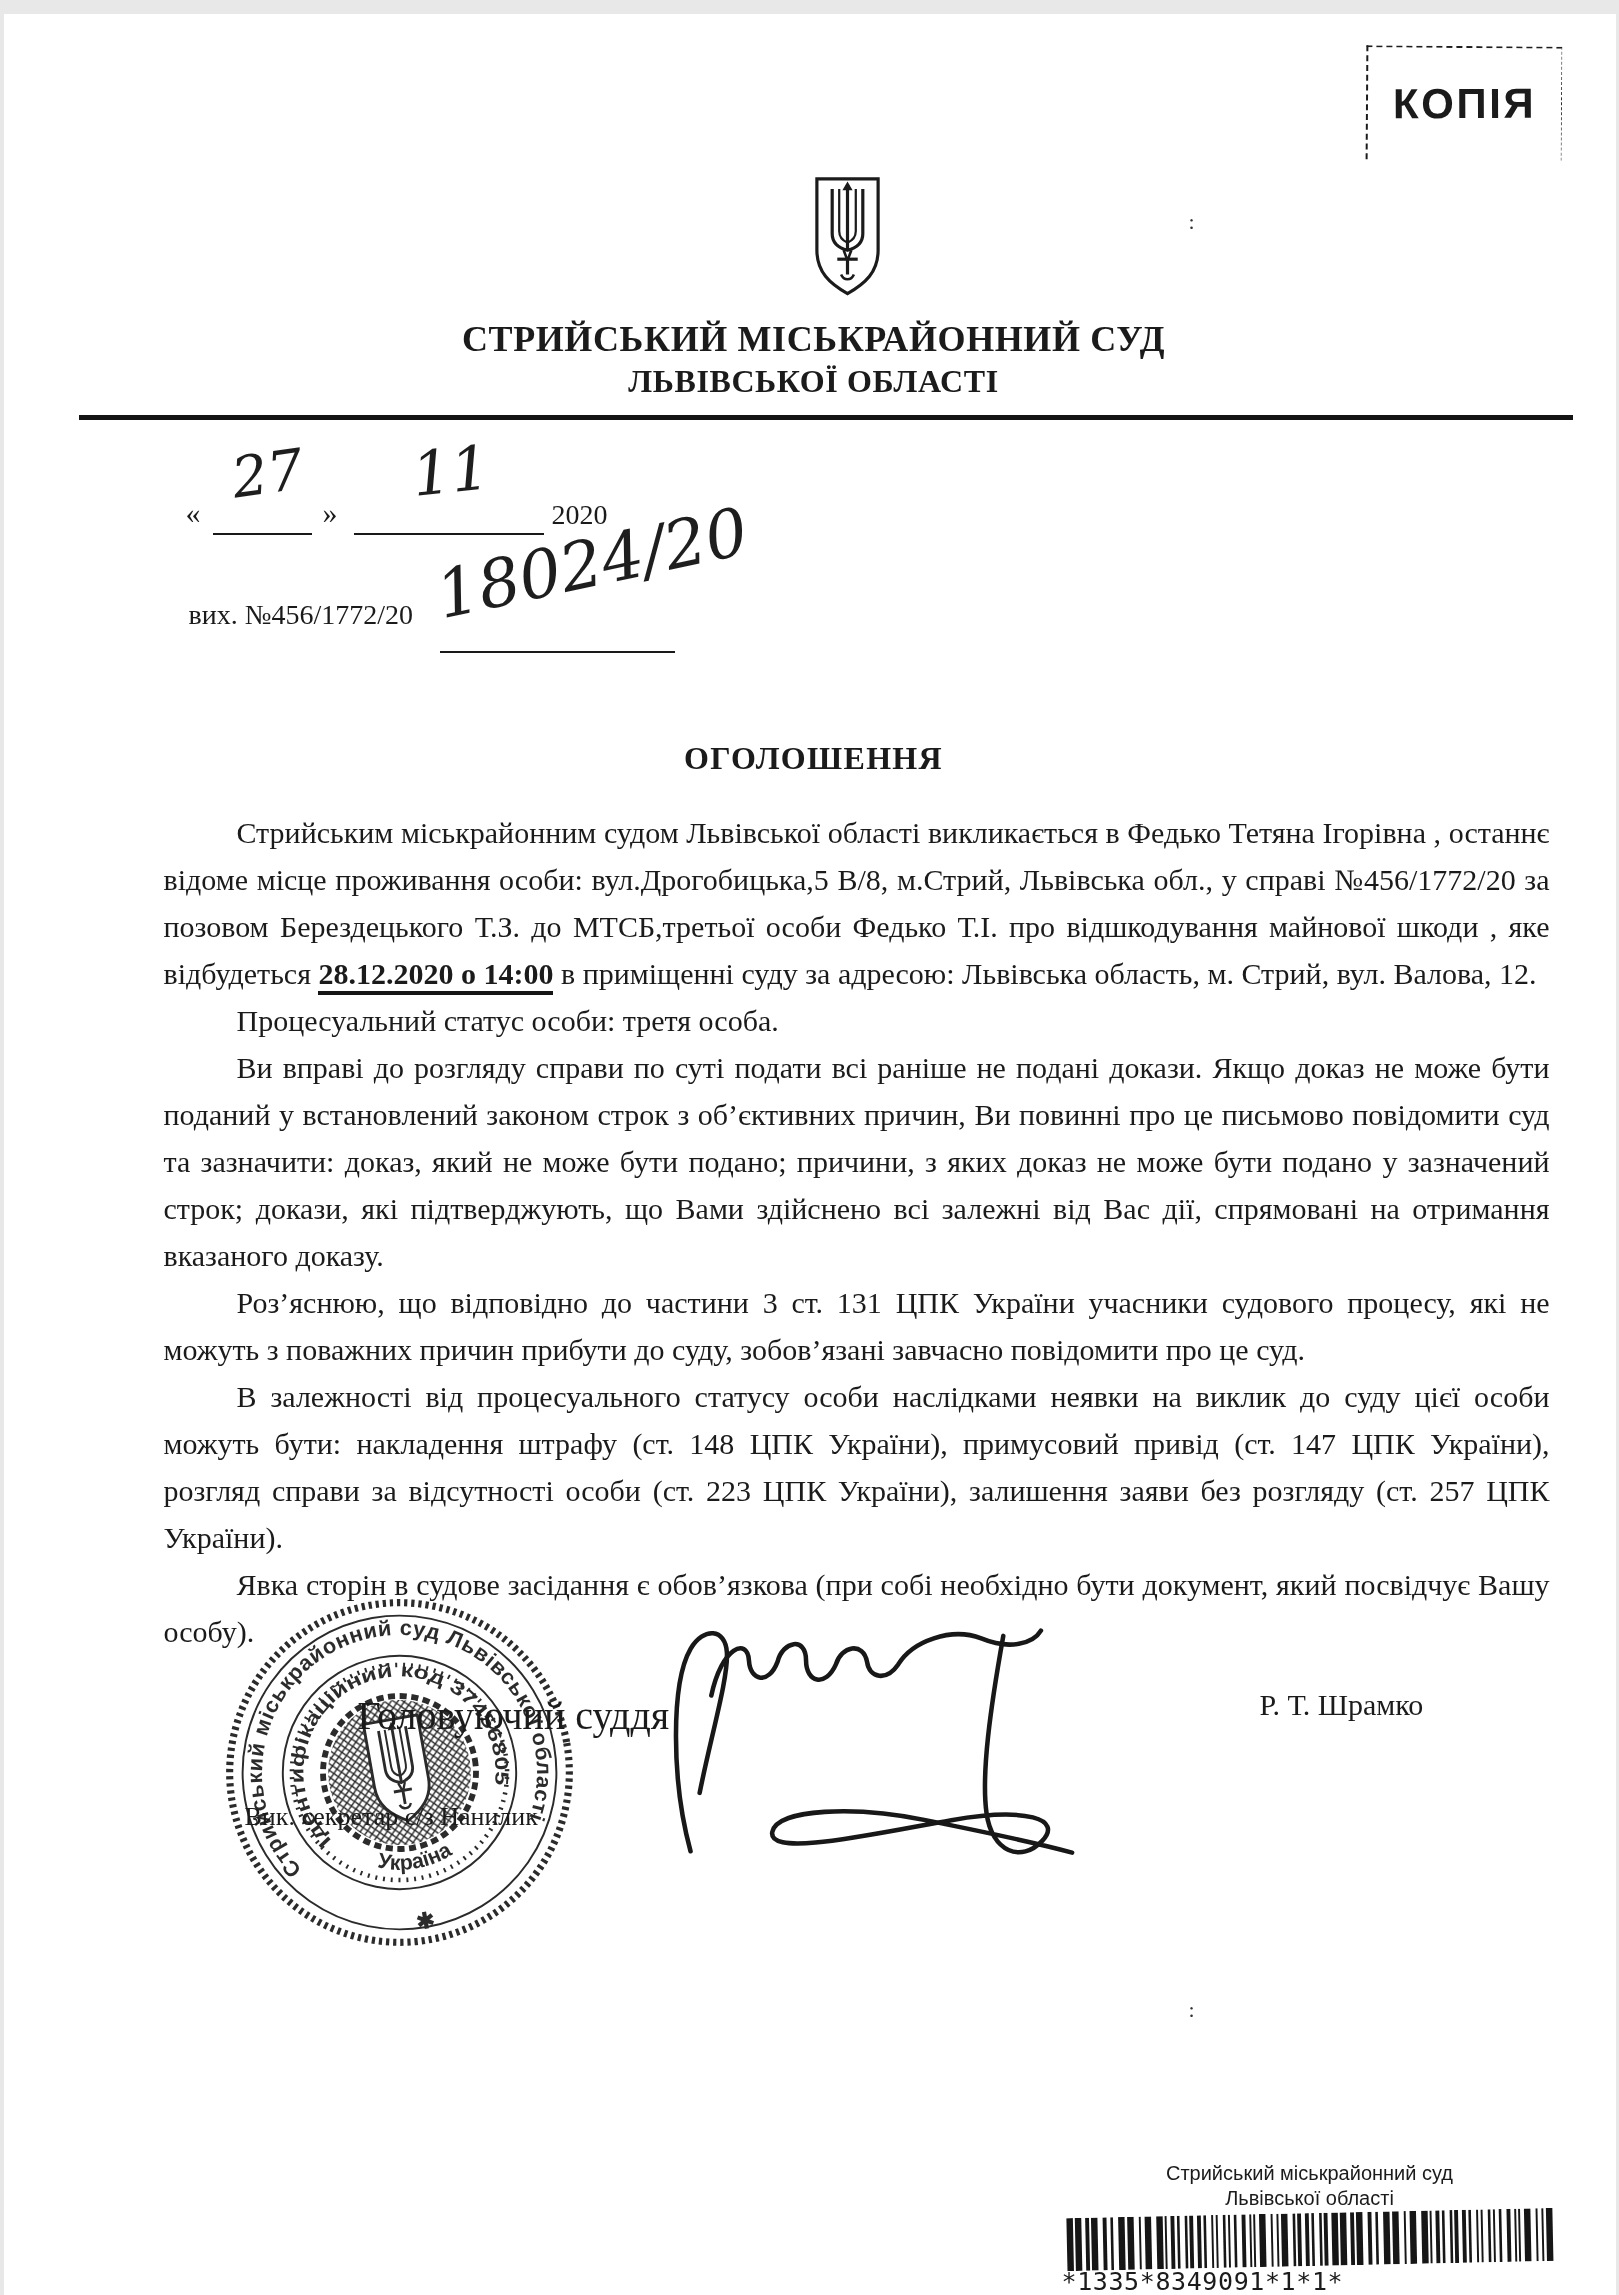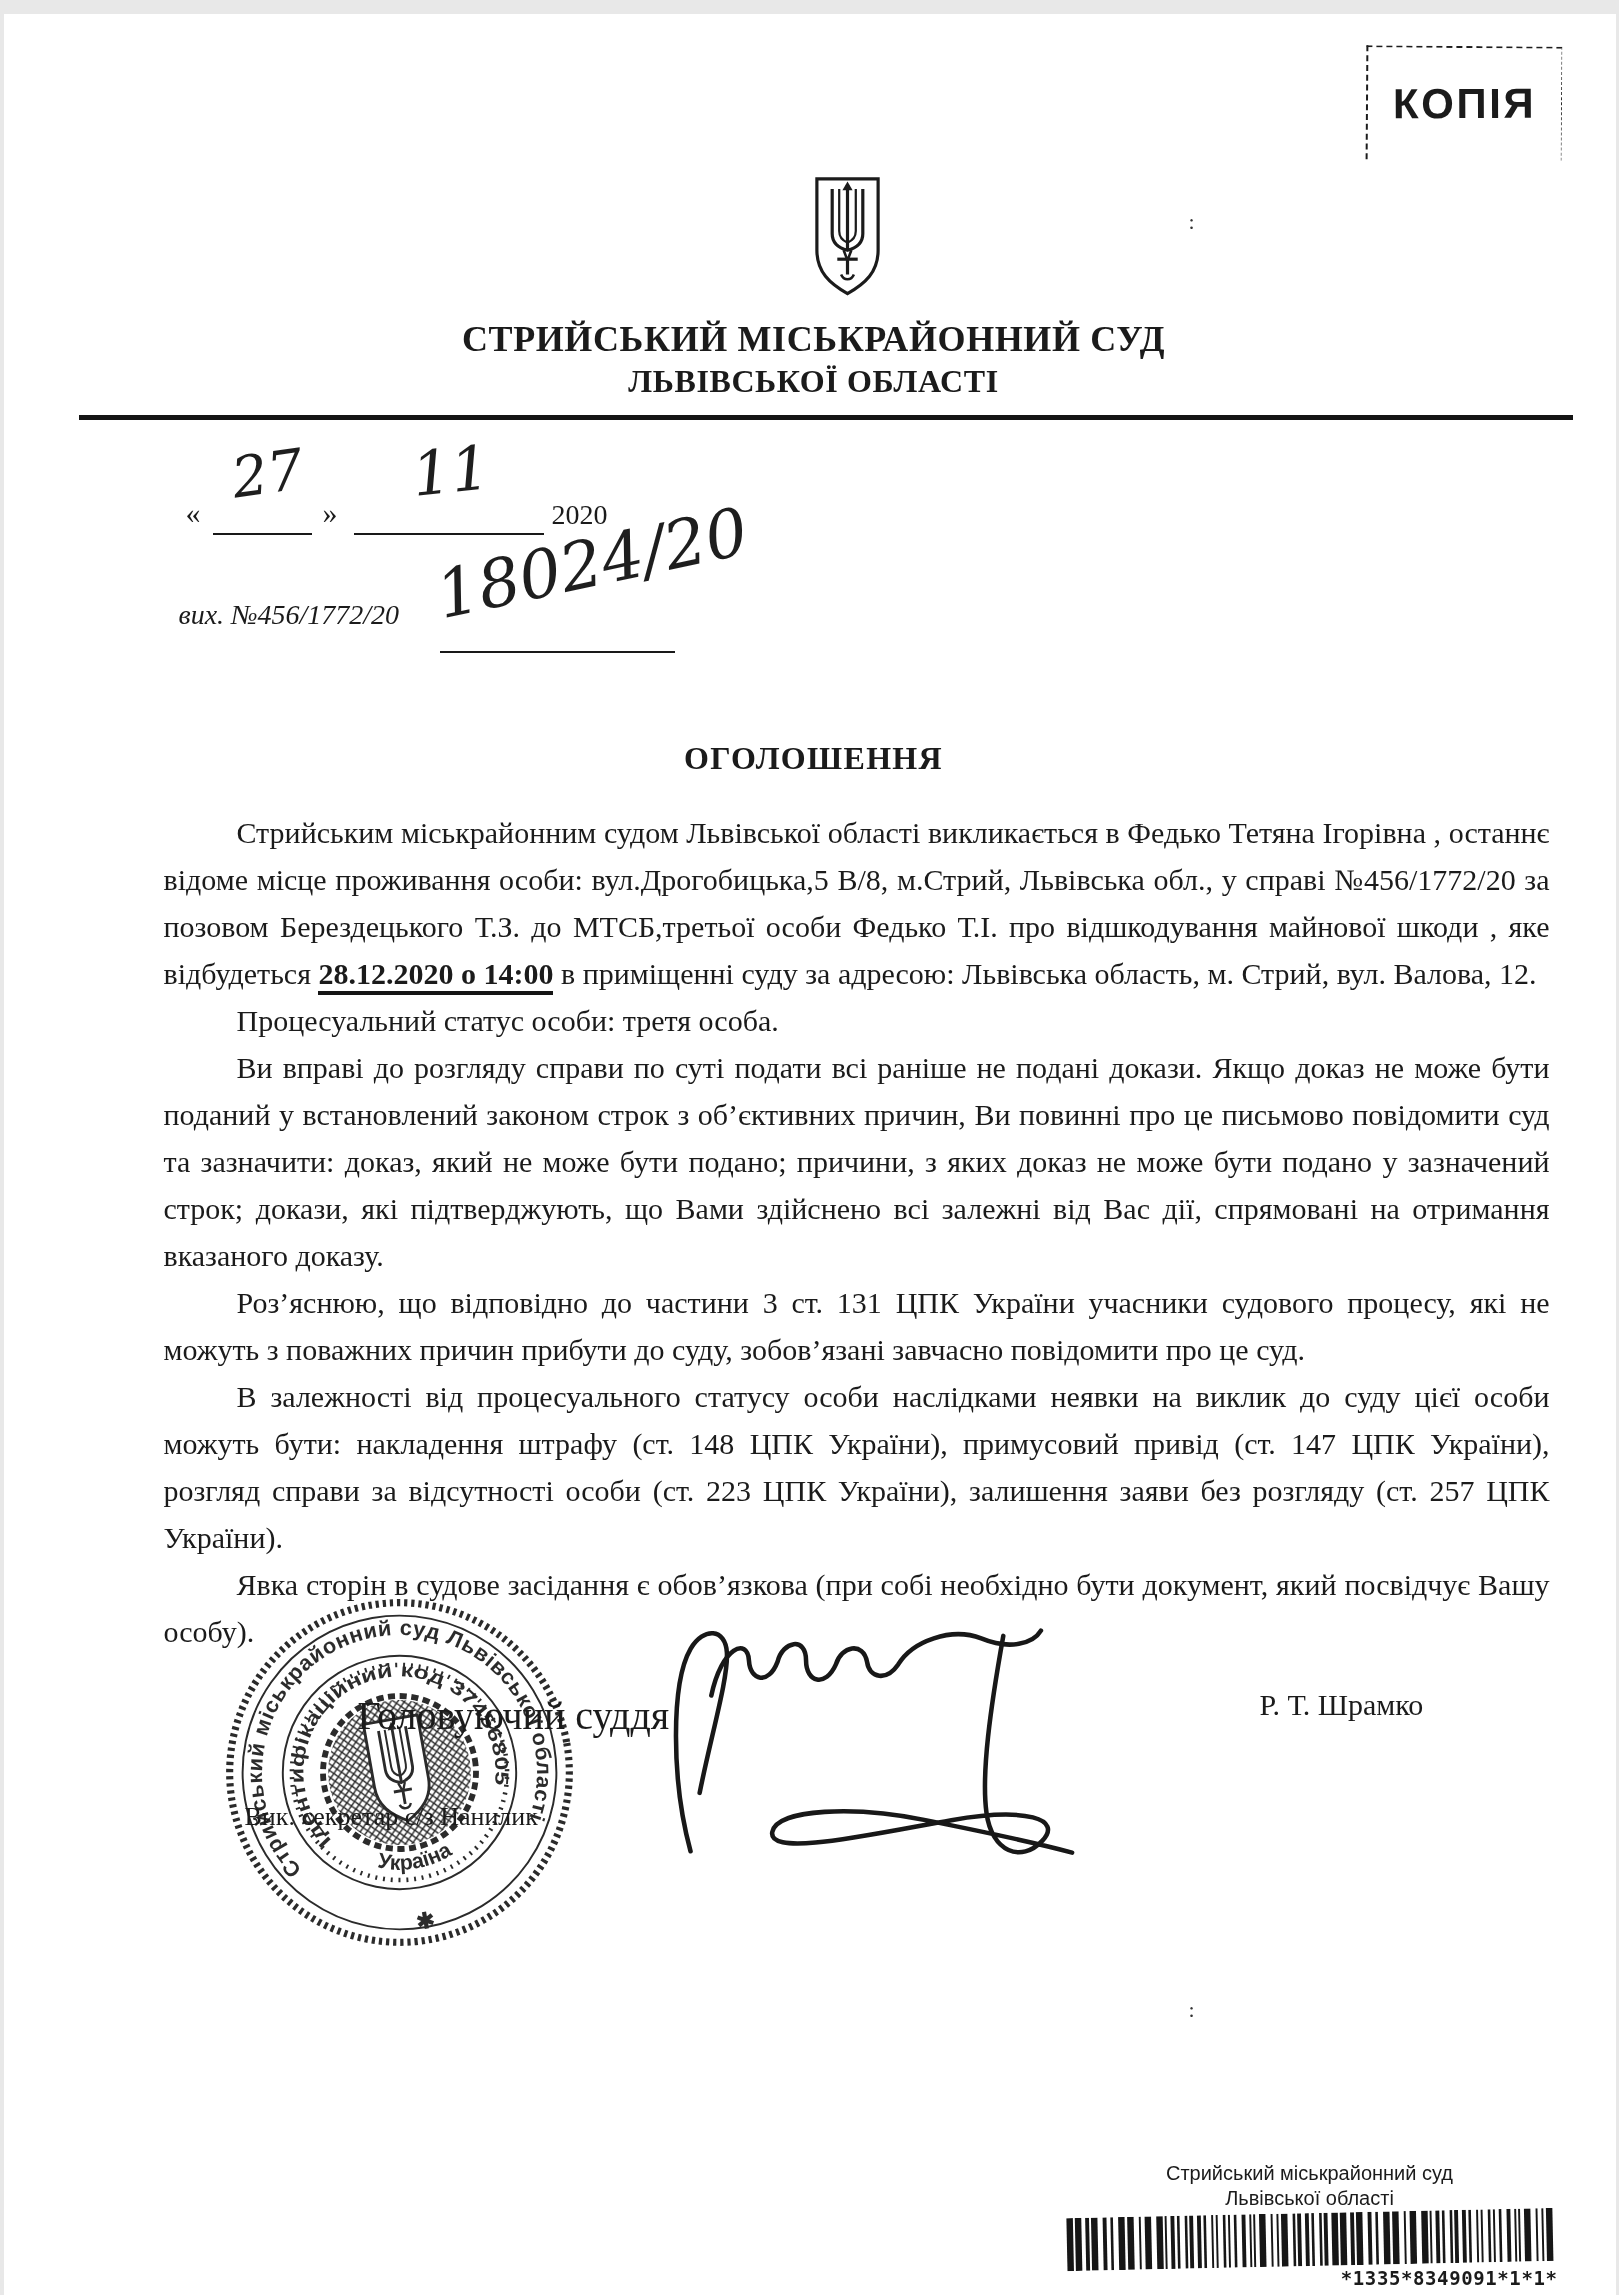--- a/index.html
+++ b/index.html
@@ -46,22 +46,22 @@
   .signer{left:1256px;top:1674px;font-size:30px;}
   .stamp-wrap{left:214px;top:1577px;width:363px;height:363px;transform:rotate(-10deg);opacity:.93;}
   .stamp-wrap svg text{font-family:"Liberation Sans",sans-serif;font-weight:700;fill:#1b1b1b;}
   .sig-wrap{left:610px;top:1584px;width:558px;height:273px;}
   
   .foot-line{left:1058px;width:496px;text-align:center;font-family:"Liberation Sans",sans-serif;font-size:20px;}
   .foot1{top:2148px;}
   .foot2{top:2173px;}
   .barcode{left:1062px;top:2199px;width:493px;height:53px;transform:rotate(-1.2deg);}
   .barcode-text{
-    left:1058px;top:2253px;width:496px;text-align:right;
-    font-family:"DejaVu Sans Mono",monospace;font-size:19px;font-weight:700;letter-spacing:0.6px;
+    left:1058px;top:2253px;width:496px;text-align:left;
+    font-family:"DejaVu Sans Mono",monospace;font-size:25px;font-weight:400;letter-spacing:0.6px;
   }
   .artifact{font-size:22px;color:#333;}
 </style>
 </head>
 <body>
 
 <div class="page">
 
   <div class="abs copy-box">
     <span>КОПІЯ</span>
@@ -95,21 +95,21 @@
 
 
   <div class="abs q" style="left:182px;top:482px;">«</div>
   <div class="abs handwrite" style="left:228px;top:427px;font-size:56px;transform:rotate(-8deg);">27</div>
   <div class="abs blank" style="left:209px;top:519px;width:99px;"></div>
   <div class="abs q" style="left:319px;top:482px;">»</div>
   <div class="abs handwrite" style="left:408px;top:421px;font-size:61px;transform:rotate(-6deg);">11</div>
   <div class="abs blank" style="left:350px;top:519px;width:190px;"></div>
   <div class="abs year" style="left:548px;top:485px;">2020</div>
 
-  <div class="abs reflabel" style="left:175px;top:585px;font-style:italic;">вих. №456/1772/20</div>
+  <div class="abs reflabel" style="left:185px;top:585px;">вих. №456/1772/20</div>
   <div class="abs handwrite" style="left:430px;top:511px;font-size:66px;transform:rotate(-12deg);">18024/20</div>
   <div class="abs blank" style="left:436px;top:637px;width:235px;"></div>
 
   <div class="abs center doc-title">ОГОЛОШЕННЯ</div>
 
   <div class="abs body-text">
     <p><span>Стрийським міськрайонним судом Львівської області викликається в  Федько Тетяна Ігорівна , останнє відоме місце проживання особи: вул.Дрогобицька,5 В/8,  м.Стрий,  Львівська обл., у справі №456/1772/20 за позовом Берездецького Т.З. до МТСБ,третьої особи Федько Т.І. про відшкодування майнової шкоди   , яке відбудеться </span><span class="hearing">28.12.2020  о  14:00</span><span> в приміщенні суду за адресою: Львівська область, м. Стрий, вул. Валова, 12.</span></p>
     <p>Процесуальний статус особи: третя особа.</p>
     <p>Ви вправі до розгляду справи по суті подати всі раніше не подані докази. Якщо доказ не може бути поданий у встановлений законом строк з об’єктивних причин, Ви повинні про це письмово повідомити суд та зазначити: доказ, який не може бути подано; причини, з яких доказ не може бути подано у зазначений строк; докази, які підтверджують, що Вами здійснено всі залежні від Вас дії, спрямовані на отримання вказаного доказу.</p>
     <p>Роз’яснюю, що відповідно до частини 3 ст. 131 ЦПК України учасники судового процесу, які не можуть з поважних причин прибути до суду, зобов’язані завчасно повідомити про це суд.</p>

